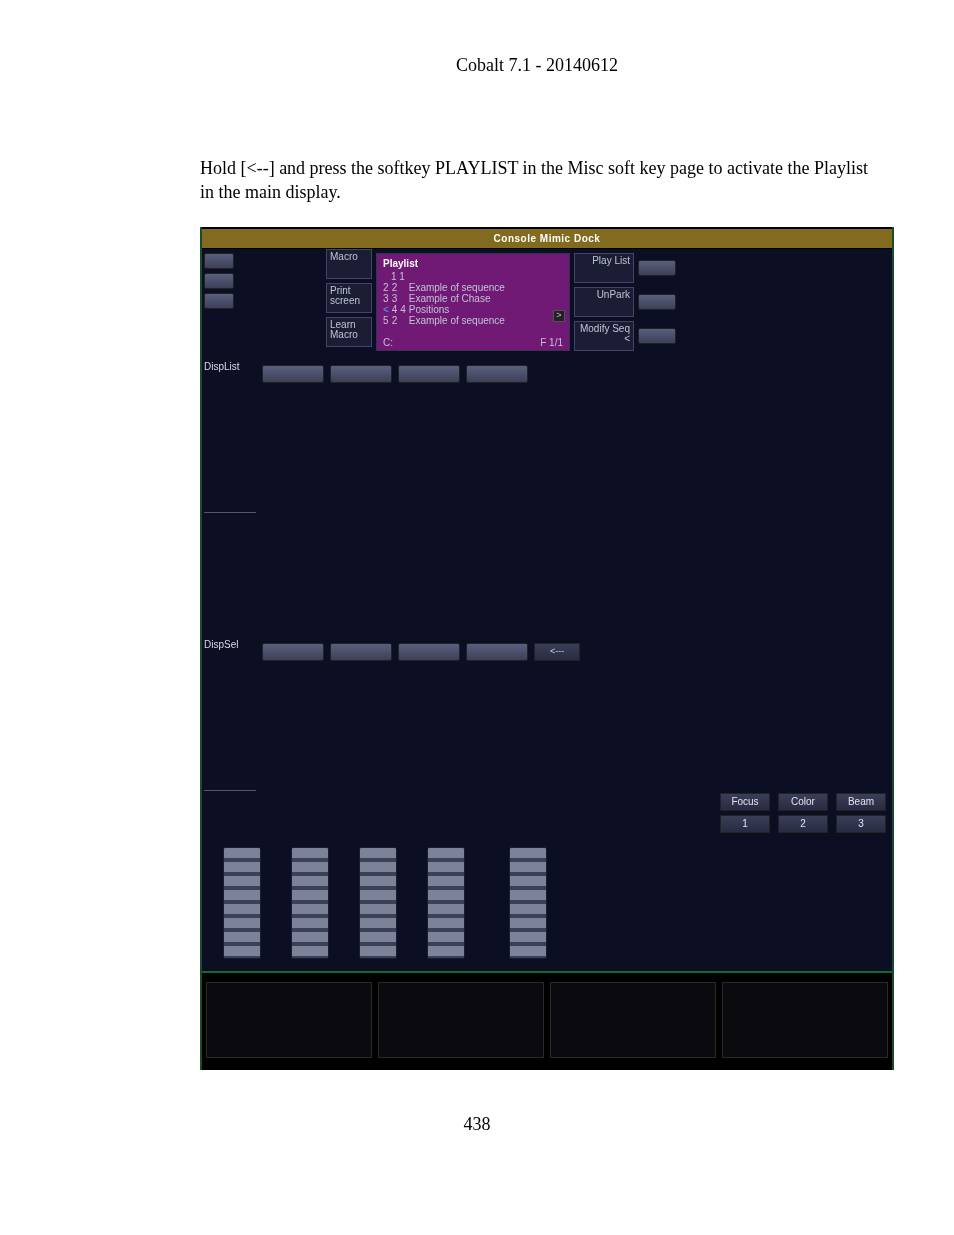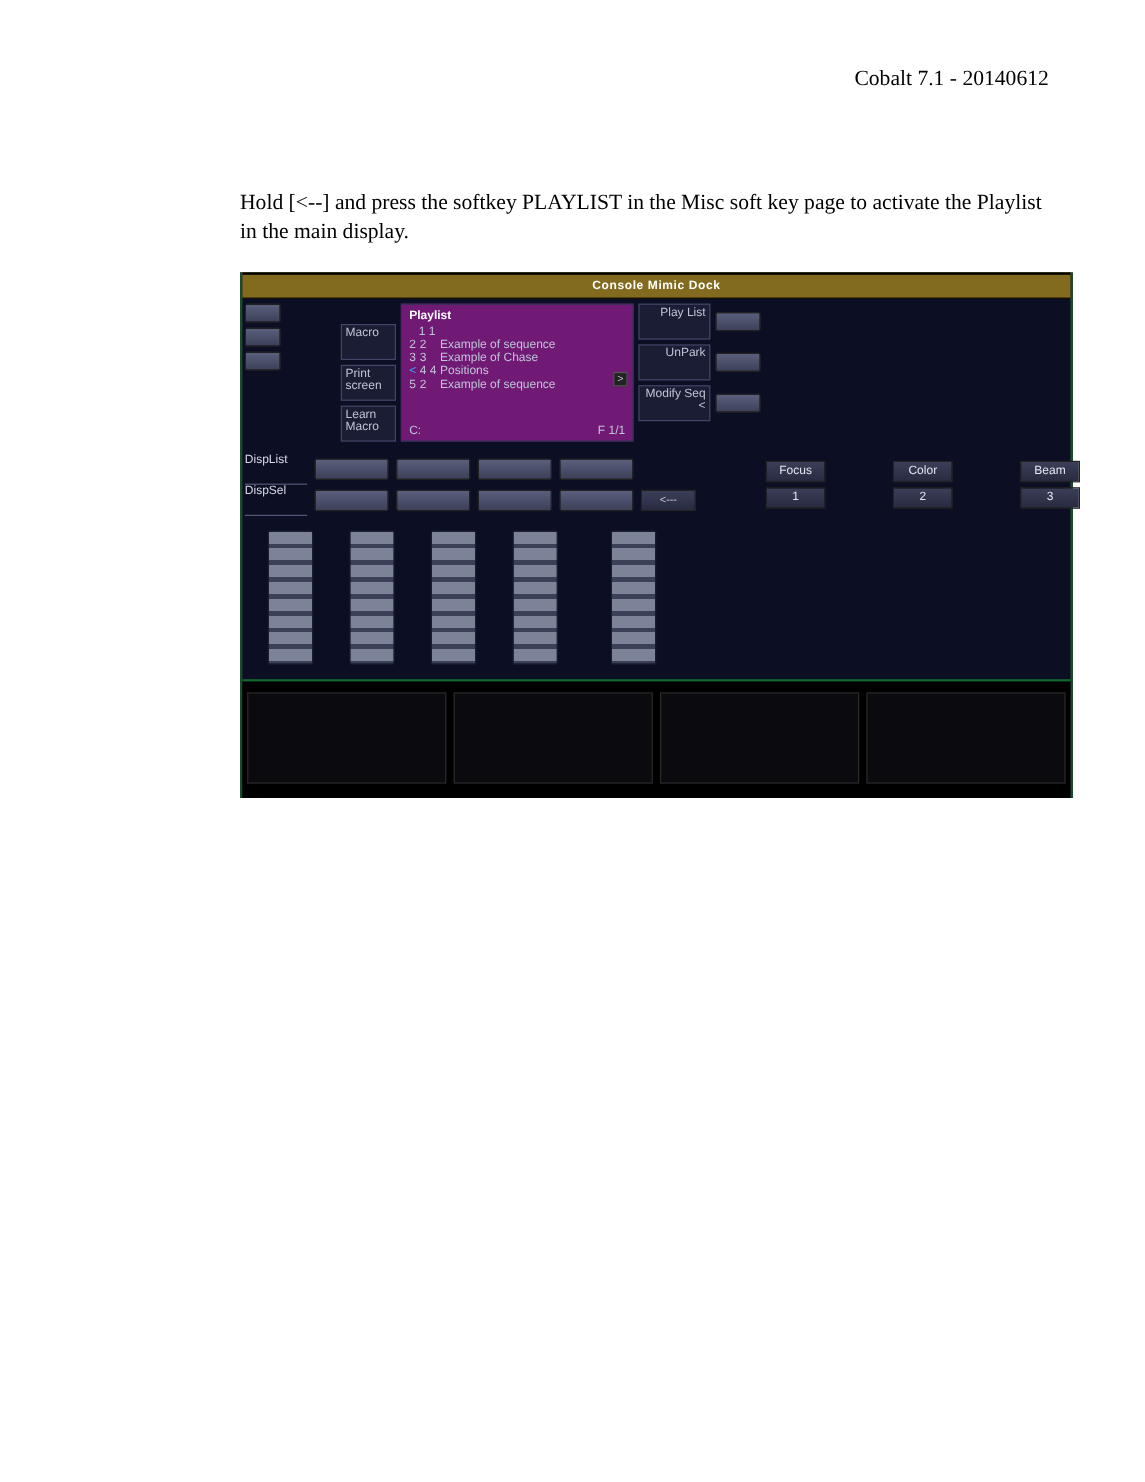--- a/index.html
+++ b/index.html
@@ -10,21 +10,21 @@
     color: #000;
   }
   .page {
     width: 954px;
     height: 1235px;
     position: relative;
     box-sizing: border-box;
     padding: 55px 80px 0 200px;
   }
   .header-right {
-    text-align: right;
+    text-align: center;
     font-size: 18px;
     margin-bottom: 80px;
   }
   .body-text {
     font-size: 18px;
     line-height: 1.35;
   }
   .page-number {
     position: absolute;
     bottom: 100px;
@@ -126,20 +126,21 @@
   }
   .right-row { display:flex; align-items:center; margin:0 0 4px 0;text-align:right; }
   .right-row .key { flex:0 0 52px; margin:0 4px 0 0; }
   .right-row .slot { width:42px; height:14px; }
 
   
   .row2 {
     display:flex;
     padding: 6px 2px 4px 2px;
     align-items: center;
+    flex-direction: column;
   }
   .disp-label {
     width: 52px;
     text-align:left;
     color:#d8dae8;
     font-size:10px;
     border-bottom:1px solid #555577;
     margin-right:6px;
   }
   .r2-left { flex:0 0 430px; display:flex; flex-wrap:wrap; }
@@ -149,21 +150,21 @@
     border:1px solid #222; border-radius:2px;
     margin: 4px 6px 4px 0;
   }
   .arrow-key {
     width:44px; height:16px; border:1px solid #222;
     background: linear-gradient(#3a3e58,#282b40);
     text-align:center; color:#d0d3e5; font-size:9px; line-height:15px;
     margin: 4px 6px 4px 0;
   }
   .param-block { margin-left:auto; display:flex; flex-direction:column; }
-  .param-row { display:flex;gap:48px; }
+  .param-row { display:flex; }
   .param-key {
     width:48px; height:16px;
     border:1px solid #222;
     background: linear-gradient(#3a3e58,#282b40);
     text-align:center; color:#e2e4f0; font-size:10px; line-height:15px;
     margin: 2px 4px;
   }
 
   
   .fader-area {
@@ -226,21 +227,21 @@
           <div class="slot"></div>
         </div>
         <div class="key-slot-pair">
           <div class="slot"></div>
         </div>
         <div class="key-slot-pair">
           <div class="slot"></div>
         </div>
       </div>
 
-      <div style="width:50px;padding-top:21px;">
+      <div style="width:50px;padding-top:0;margin-left:42px;">
         <div class="key">Macro</div>
         <div class="key two-line">Print screen</div>
         <div class="key two-line">Learn Macro</div>
       </div>
 
       <div class="playlist-panel">
         <div class="pl-title">Playlist</div>
         <div style="padding-left:8px;">1 1</div>
         <table>
           <tbody>
@@ -343,14 +344,15 @@
     <div class="softkey-row">
       <div class="softkey"></div>
       <div class="softkey"></div>
       <div class="softkey"></div>
       <div class="softkey"></div>
     </div>
 
   </div>
 
 
+  <div class="page-number">438</div>
 
 </div>
 
 </body></html>

